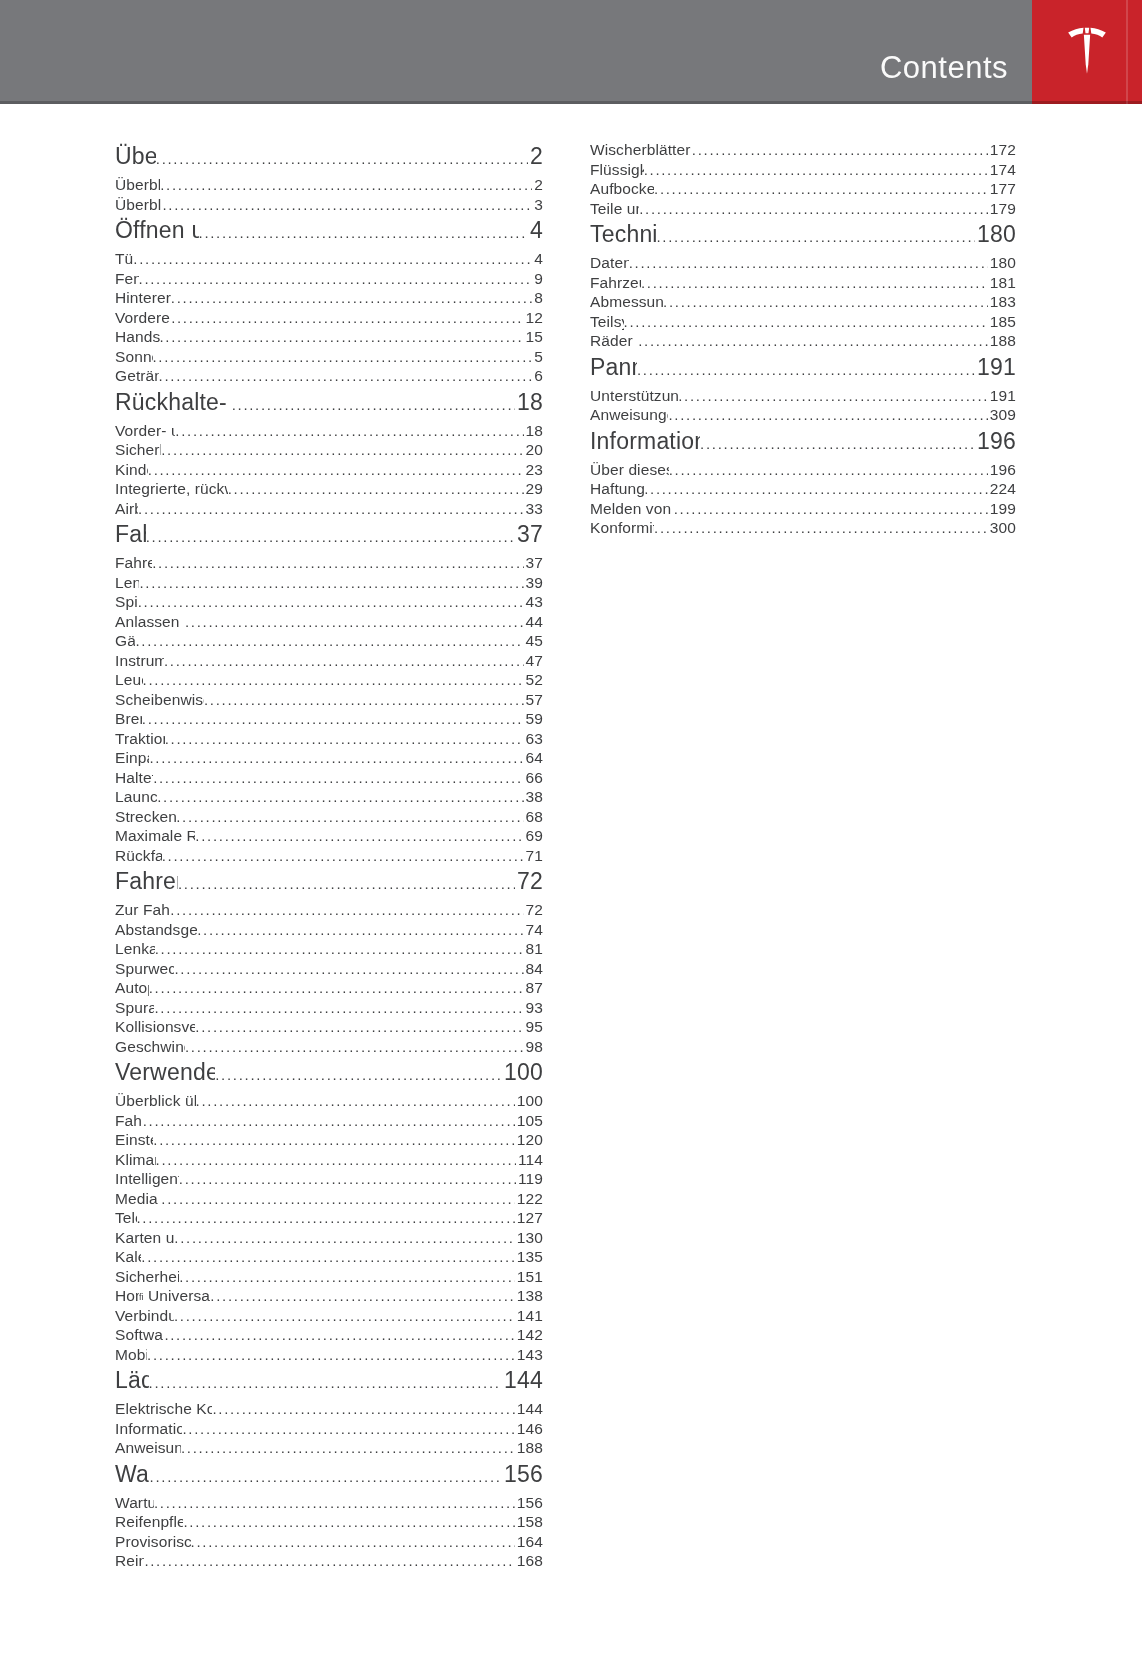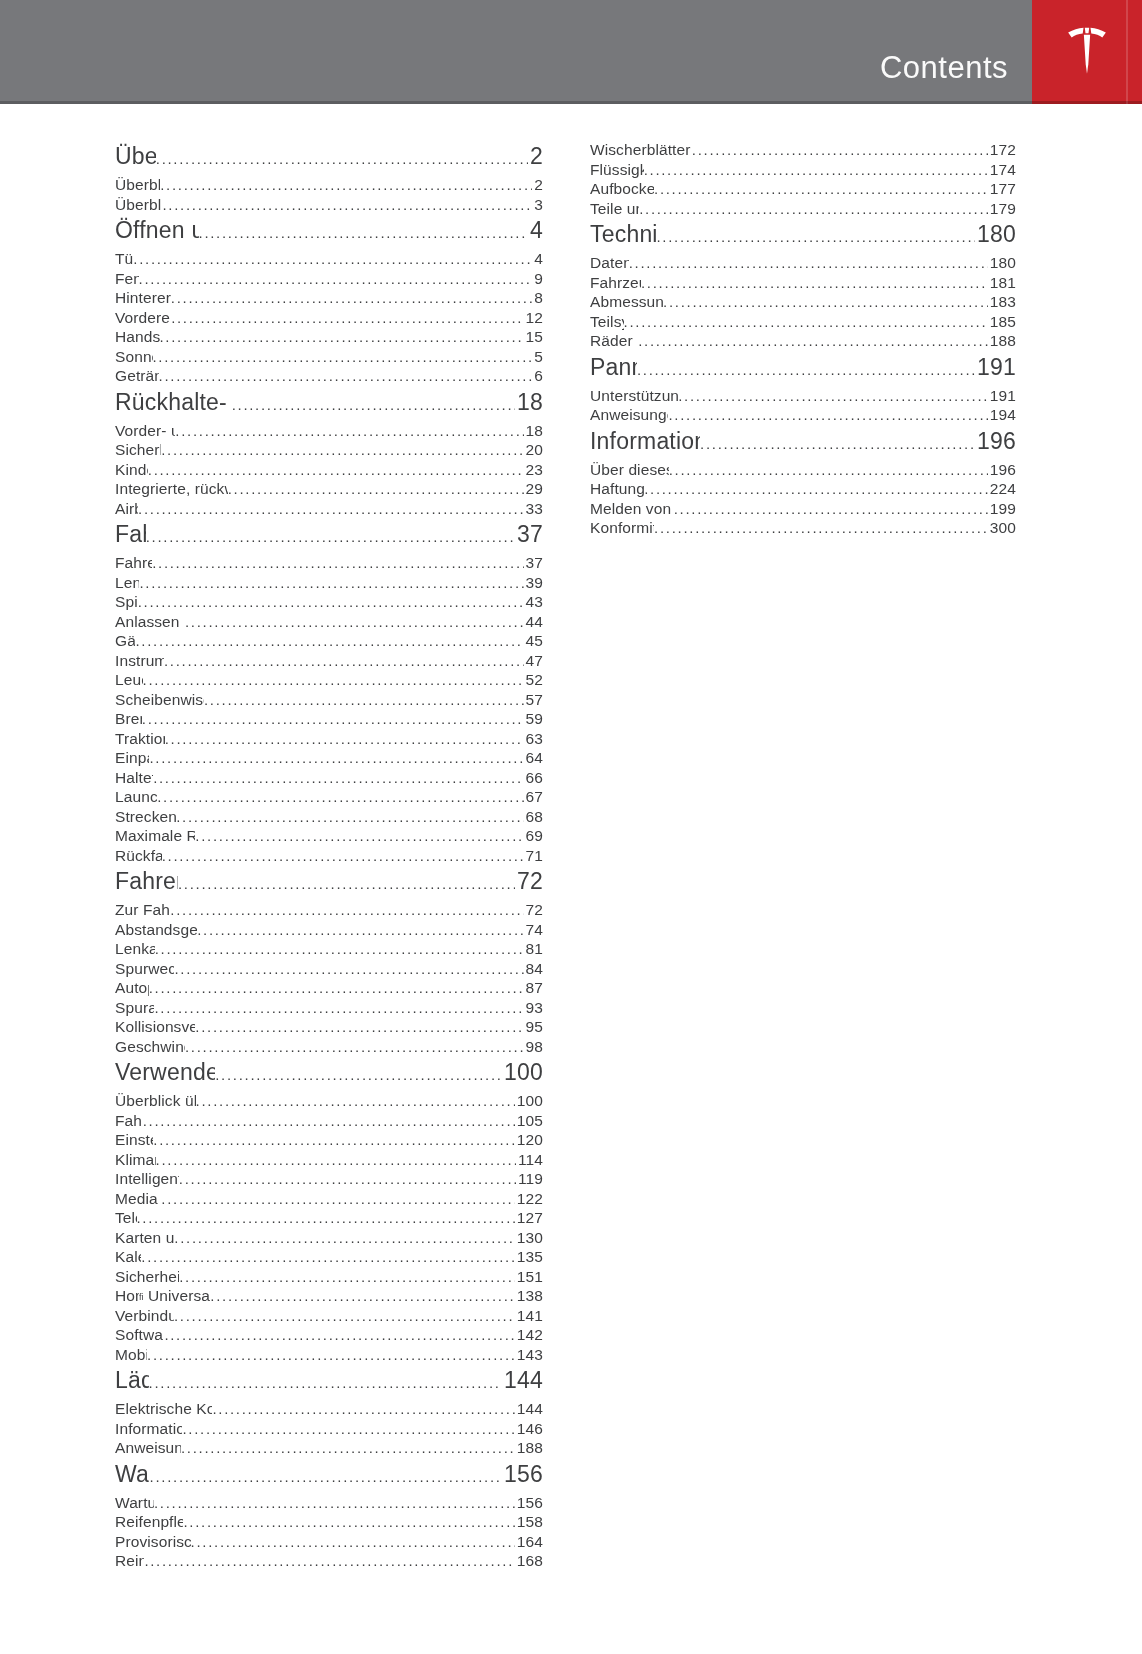--- a/index.html
+++ b/index.html
@@ -263,21 +263,21 @@
         <span class="page">64</span>
       </div>
       <div class="toc-row entry">
         <span class="label">Haltefunktion</span>
         <span class="dots"></span>
         <span class="page">66</span>
       </div>
       <div class="toc-row entry">
         <span class="label">Launch Modus</span>
         <span class="dots"></span>
-        <span class="page">67</span>
+        <span class="page">38</span>
       </div>
       <div class="toc-row entry">
         <span class="label">Streckeninformationen</span>
         <span class="dots"></span>
         <span class="page">68</span>
       </div>
       <div class="toc-row entry">
         <span class="label">Maximale Reichweite erreichen</span>
         <span class="dots"></span>
         <span class="page">69</span>
@@ -512,21 +512,21 @@
         <span class="page">191</span>
       </div>
       <div class="toc-row entry">
         <span class="label">Unterstützung durch die Pannenhilfe</span>
         <span class="dots"></span>
         <span class="page">191</span>
       </div>
       <div class="toc-row entry">
         <span class="label">Anweisungen für Transporteure</span>
         <span class="dots"></span>
-        <span class="page">194</span>
+        <span class="page">309</span>
       </div>
       <div class="toc-row heading">
         <span class="label">Informationen für den Verbraucher</span>
         <span class="dots"></span>
         <span class="page">196</span>
       </div>
       <div class="toc-row entry">
         <span class="label">Über dieses Benutzerhandbuch</span>
         <span class="dots"></span>
         <span class="page">196</span>

